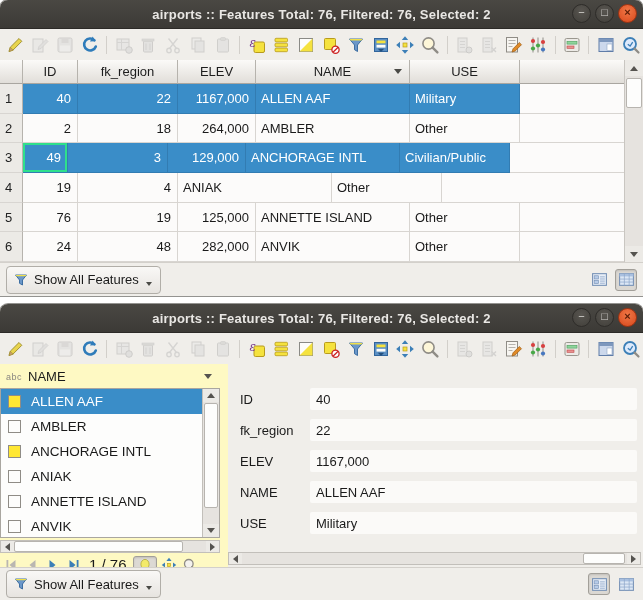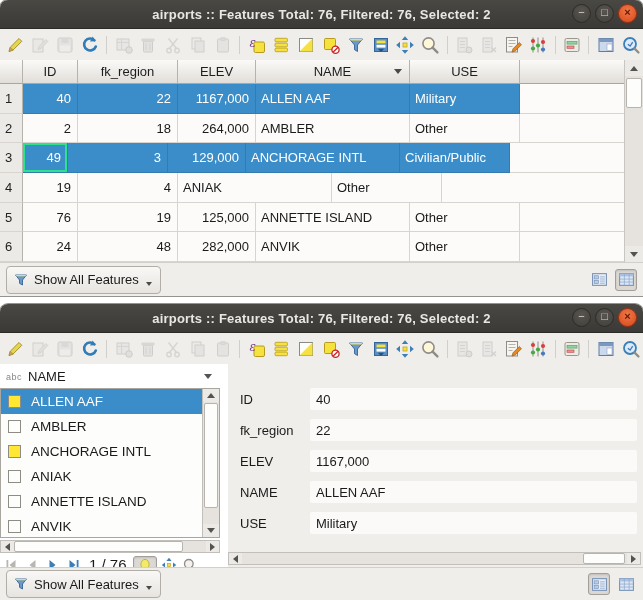--- a/index.html
+++ b/index.html
@@ -76,21 +76,21 @@
     font-size:13px;color:#1a1a1a;position:relative;}
   .filter-btn svg{width:16px;height:16px;}
   .drop-caret{width:0;height:0;border-left:3.5px solid transparent;border-right:3.5px solid transparent;
     border-top:4px solid #4a4a46;margin-left:2px;transform:translateY(4px);}
   .view-toggles{margin-left:auto;display:flex;align-items:center;gap:5px;}
   .vt{width:22px;height:22px;display:flex;align-items:center;justify-content:center;border-radius:3px;box-sizing:border-box;}
   .vt svg{width:17px;height:17px;}
   .vt.pressed{border:1px solid #a29f99;background:#dbd8d3;box-shadow:inset 0 1px 2px rgba(0,0,0,.12);}
 
   
-  .content2{position:absolute;top:60px;left:0;right:0;bottom:32px;background:#ffffff;}
+  .content2{position:absolute;top:60px;left:0;right:0;bottom:32px;background:#fef9c3;}
   .left-panel{position:absolute;top:0;left:0;width:222px;bottom:0;}
   .field-selector{height:24px;display:flex;align-items:center;gap:6px;padding:0 6px;position:relative;}
   .abc-tag{font-size:9px;color:#8a8781;letter-spacing:.5px;transform:translateY(1px);}
   .selector-label{font-size:13px;color:#1a1a1a;}
   .selector-caret{position:absolute;right:10px;top:10px;width:0;height:0;
     border-left:4px solid transparent;border-right:4px solid transparent;border-top:5px solid #55534f;}
   .feature-list{position:absolute;top:24px;left:0;width:220px;height:150px;background:#fdfdfc;
     border:1px solid #a9a6a0;box-sizing:border-box;overflow:hidden;}
   .fl-inner{position:absolute;top:0;left:0;right:16px;bottom:0;}
   .fl-item{height:25px;display:flex;align-items:center;gap:10px;padding-left:7px;font-size:13.5px;color:#1a1a1a;}

